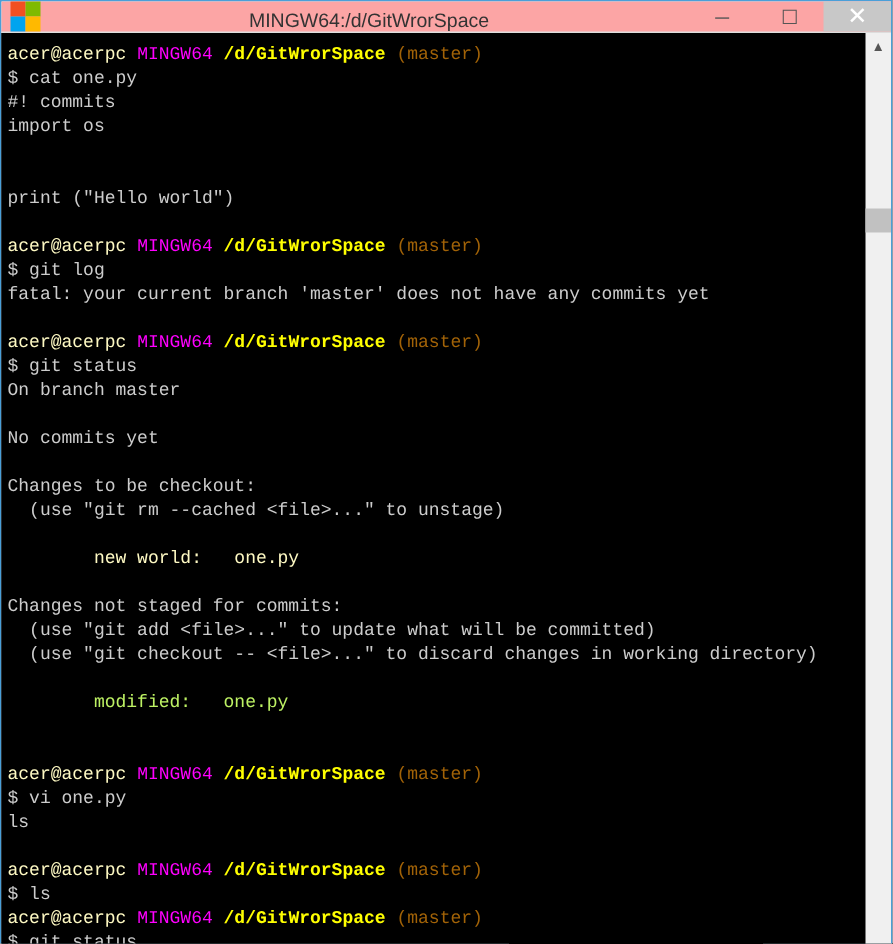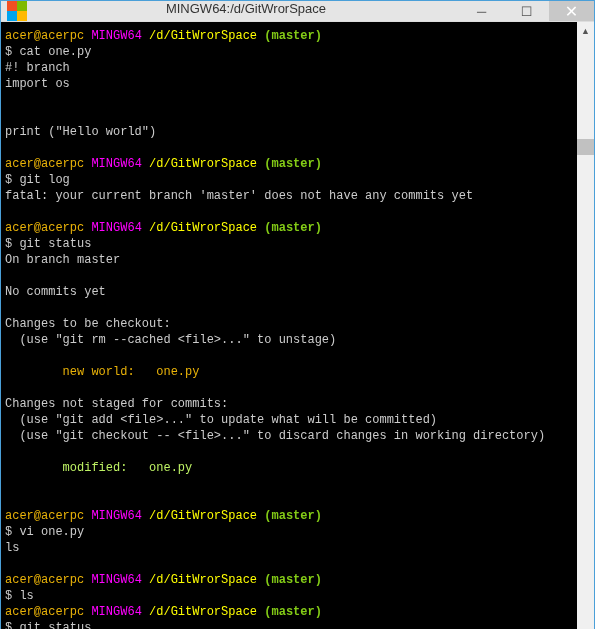--- a/index.html
+++ b/index.html
@@ -13,23 +13,23 @@
     .window {
       border: 1px solid #4a9fd8;
       width: 595px;
       height: 629px;
       display: flex;
       flex-direction: column;
       background: #fff;
     }
     .titlebar {
       height: 30px;
-      background: #e5e5e5;
+      background: #fca5a5;
       display: flex;
-      align-items: flex-start;
+      align-items: flex-end;
       border-bottom: 1px solid #ddd;
       position: relative;
     }
     .app-icon {
       width: 20px;
       height: 20px;
       margin: 0 6px;
       display: flex;
       flex-wrap: wrap;
     }
@@ -97,24 +97,24 @@
       bottom: 17px;
       width: 100%;
     }
     .scroll-thumb {
       position: absolute;
       width: 100%;
       background: #c1c1c1;
       top: 100px;
       height: 16px;
     }
-    .green { color: #eab308; }
+    .green { color: #fef9c3; }
     .purple { color: #ff00ff; }
-    .yellow { color: #ffff00; }
-    .cyan { color: #84cc16; font-weight: bold; }
+    .yellow { color: #ffff00; font-weight: bold; }
+    .cyan { color: #a16207; }
     .red { color: #bef264; }
     .white { color: #ccc; text-align: right; }
   </style>
 </head>
 <body>
 
 <div class="window">
   <div class="titlebar">
     <div class="app-icon">
       <span class="q1"></span>
@@ -126,21 +126,21 @@
     <div class="win-controls">
       <div class="win-btn">─</div>
       <div class="win-btn">☐</div>
       <div class="win-btn close">✕</div>
     </div>
   </div>
 
   <div class="terminal-wrap">
     <div class="terminal"><span class="green">acer@acerpc</span> <span class="purple">MINGW64</span> <span class="yellow">/d/GitWrorSpace</span> <span class="cyan">(master)</span>
 <span class="white">$ cat one.py</span>
-<span class="white">#! branch</span>
+<span class="white">#! commits</span>
 <span class="white">import os</span>
 
 
 <span class="white">print ("Hello world")</span>
 
 <span class="green">acer@acerpc</span> <span class="purple">MINGW64</span> <span class="yellow">/d/GitWrorSpace</span> <span class="cyan">(master)</span>
 <span class="white">$ git log</span>
 <span class="white">fatal: your current branch 'master' does not have any commits yet</span>
 
 <span class="green">acer@acerpc</span> <span class="purple">MINGW64</span> <span class="yellow">/d/GitWrorSpace</span> <span class="cyan">(master)</span>

